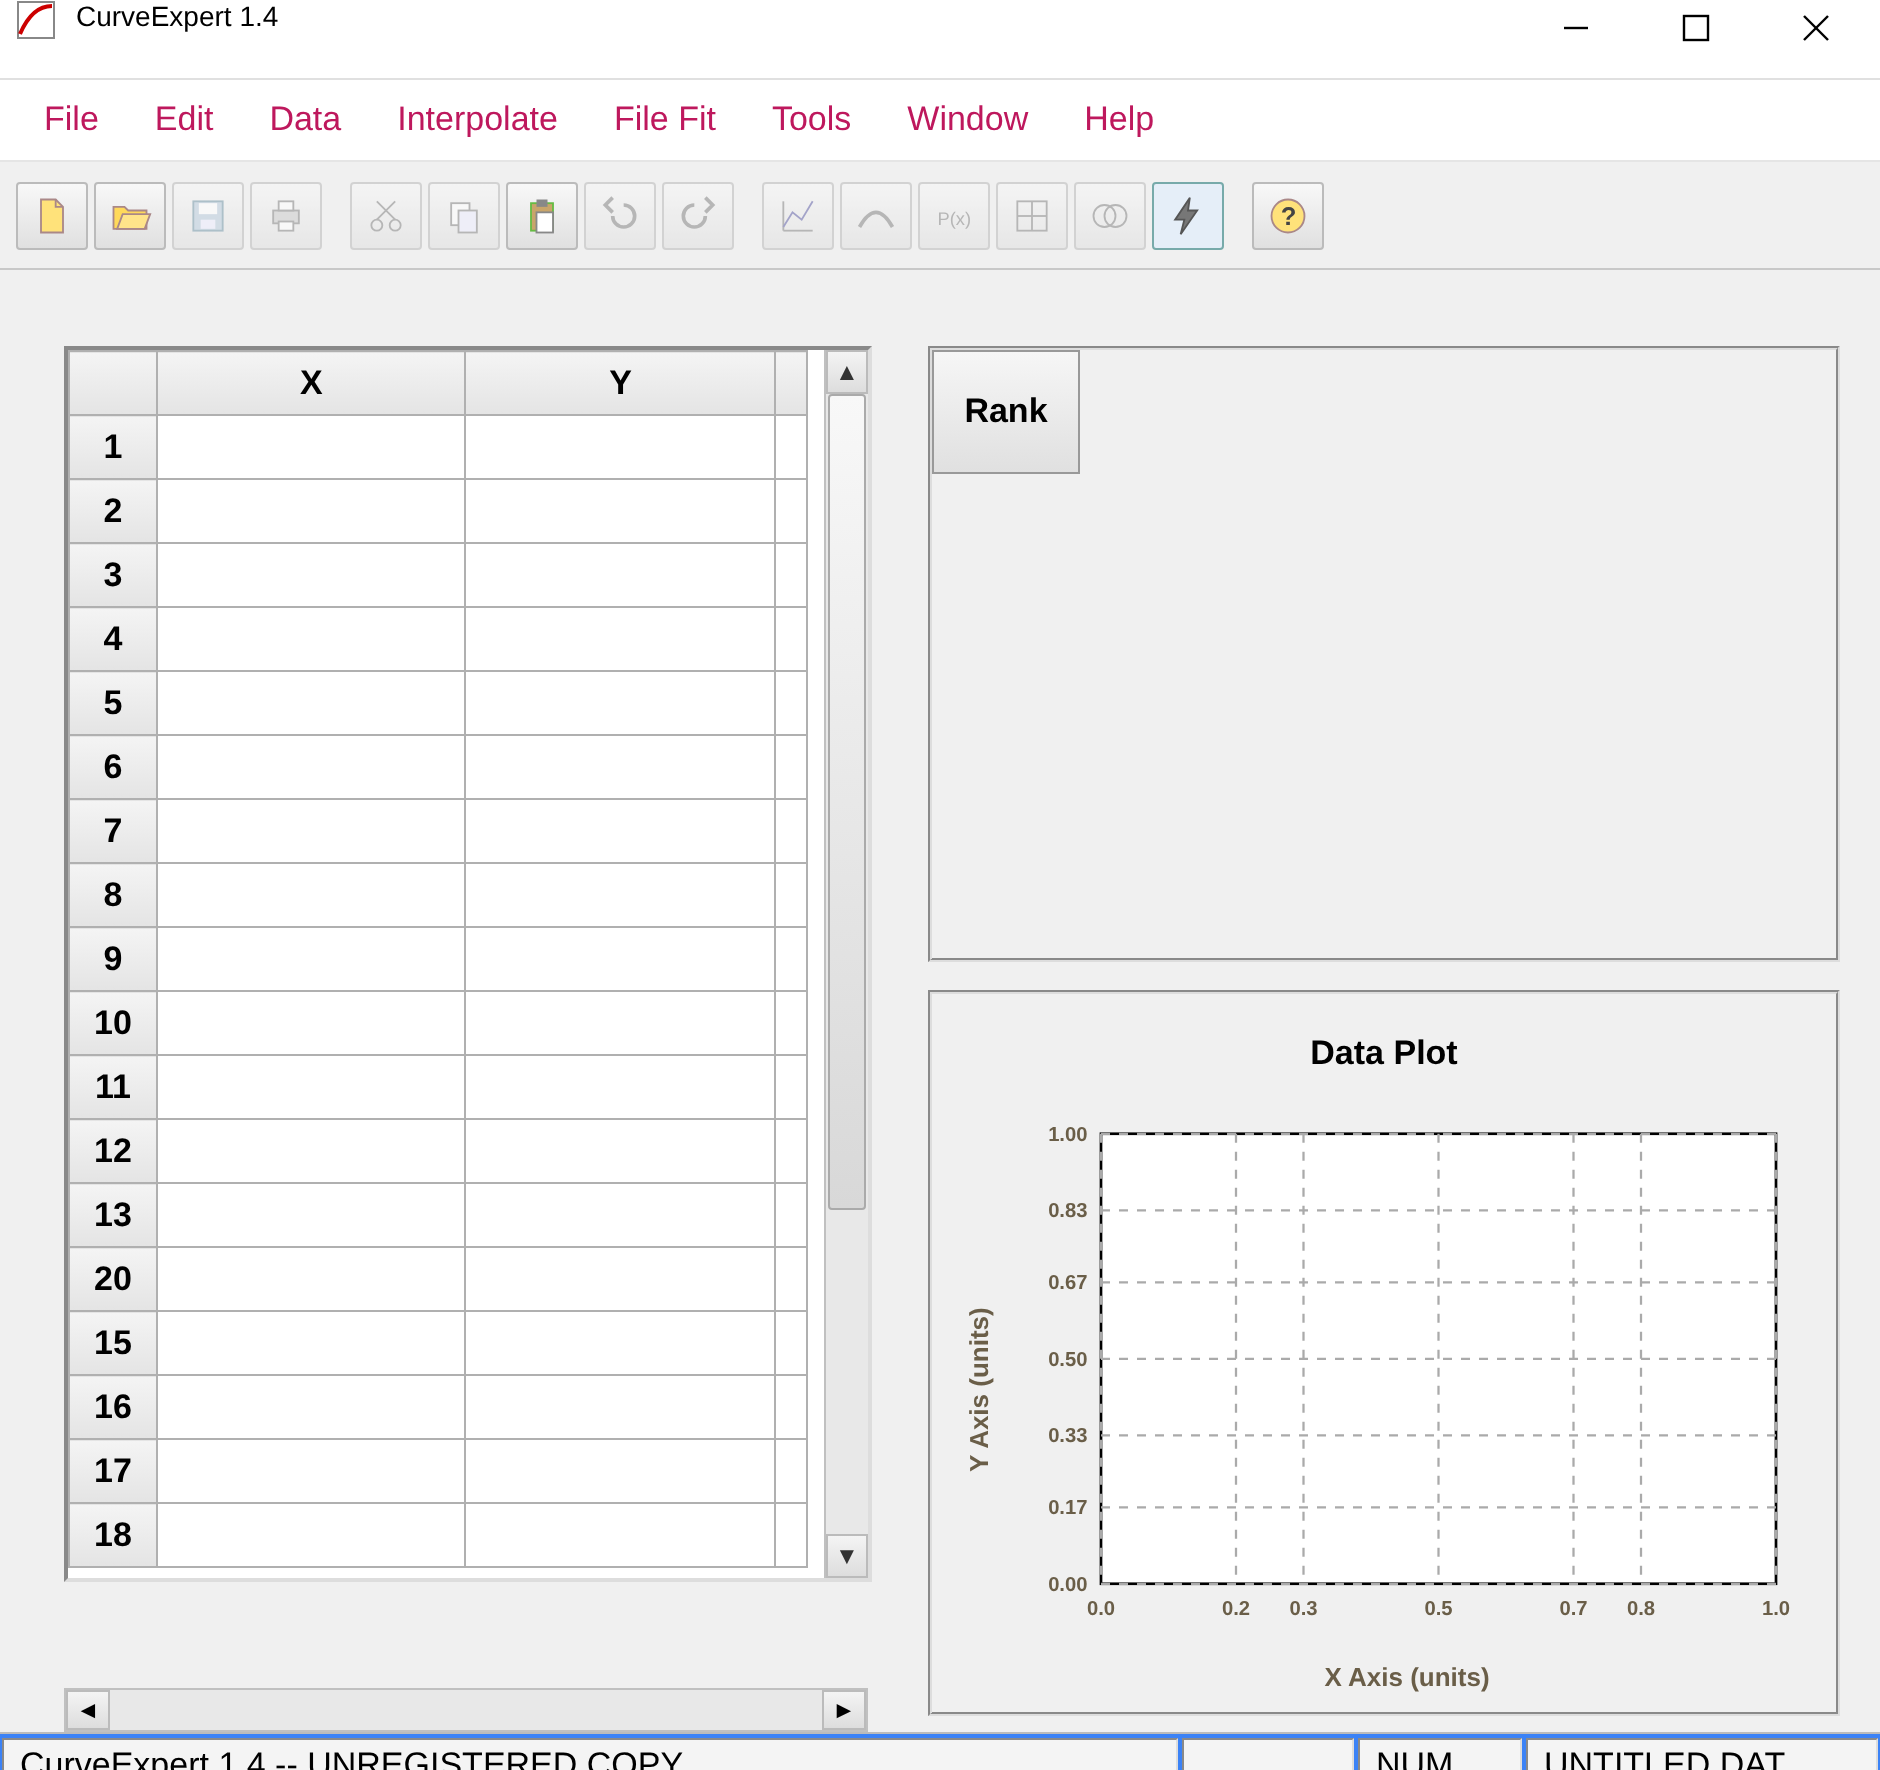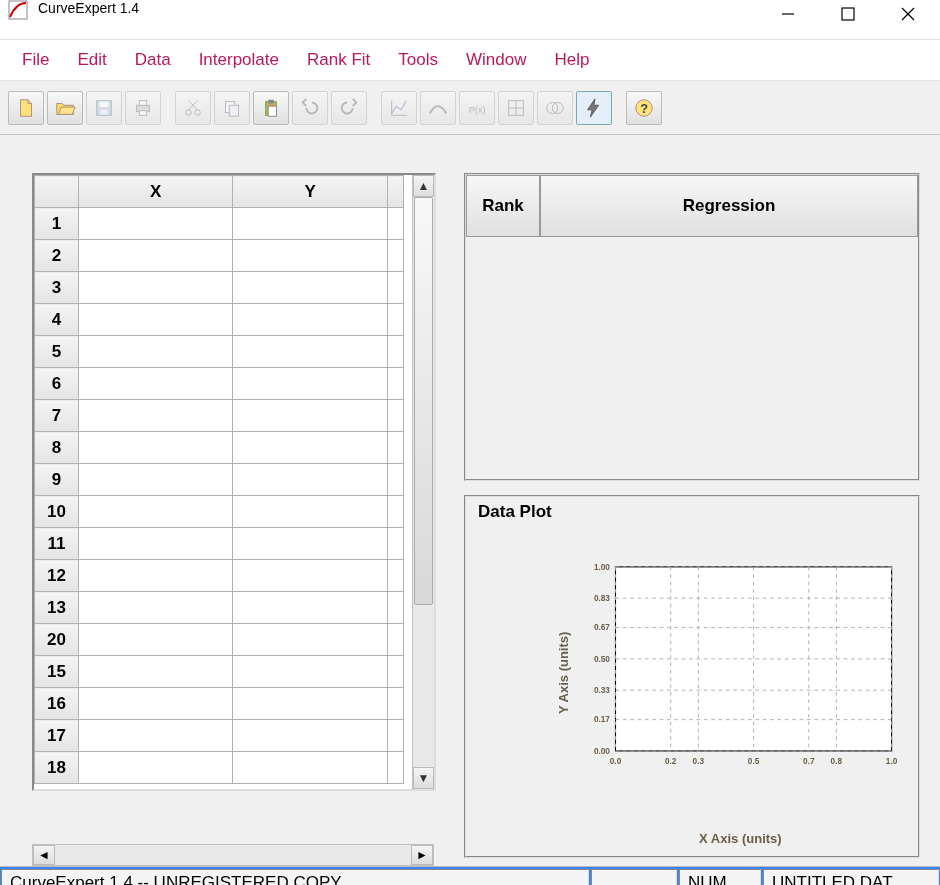--- a/index.html
+++ b/index.html
@@ -156,21 +156,21 @@
     .rank-header .h {
       border: 1px solid #999;
       background: linear-gradient(#f6f6f6,#e0e0e0);
       font-weight: bold;
       font-size: 17px;
       padding: 20px 0;
       text-align: center;
     }
     .rank-header .h.rank { width: 74px; }
     .rank-header .h.reg { flex:1; }
-    .plot-panel { flex:1; padding: 3px 12px 10px; display:flex; flex-direction:row; }
+    .plot-panel { flex:1; padding: 18px 12px 10px; display:flex; flex-direction:column; }
     .plot-title { text-align:center; font-size:17px; font-weight:bold; margin:2px 0 6px; }
     .plot-inner { flex:1; display:flex; }
     .ylabel {
       writing-mode: vertical-rl;
       transform: rotate(180deg);
       font-size: 13px; font-weight:bold; color:#6a5e48;
       text-align:center; padding: 0 4px;
     }
     .plot-box { flex:1; display:flex; flex-direction:column; }
     .plot-svg { flex:1; }
@@ -227,21 +227,21 @@
         </svg>
       </div>
   </div>
 </div>
 
 <div class="menubar" id="menubar">
     <div class="menu-item">File</div>
     <div class="menu-item">Edit</div>
     <div class="menu-item">Data</div>
     <div class="menu-item">Interpolate</div>
-    <div class="menu-item">Rank Fit</div>
+    <div class="menu-item">File Fit</div>
     <div class="menu-item">Tools</div>
     <div class="menu-item">Window</div>
     <div class="menu-item">Help</div>
   </div>
 
 <div class="toolbar">
   <div class="tb-btn">
       <svg viewBox="0 0 24 24">
         <path d="M6 3h8l4 4v14H6z" fill="#ffe27a" stroke="#a88"></path>
         <path d="M14 3v4h4" fill="none" stroke="#a88"></path>
@@ -481,21 +481,20 @@
       <div class="arrow">◄</div>
       <div class="track"></div>
       <div class="arrow">►</div>
     </div>
   </div>
 
   <div class="right-pane">
     <div class="panel rank-panel">
       <div class="rank-header">
         <div class="h rank">Rank</div>
-        <div class="h reg">Regression</div>
       </div>
     </div>
     <div class="panel plot-panel">
       <div class="plot-title">Data Plot</div>
       <div class="plot-inner">
         <div class="ylabel">Y Axis (units)</div>
         <div class="plot-box">
           <svg class="plot-svg" viewBox="0 0 360 230" id="plot-svg">
               <rect x="44" y="10" width="300" height="200" fill="#fff" stroke="#000" stroke-width="1.2"></rect>
               <line x1="44" y1="10" x2="44" y2="210" stroke="#aaa" stroke-dasharray="4,4"></line>

